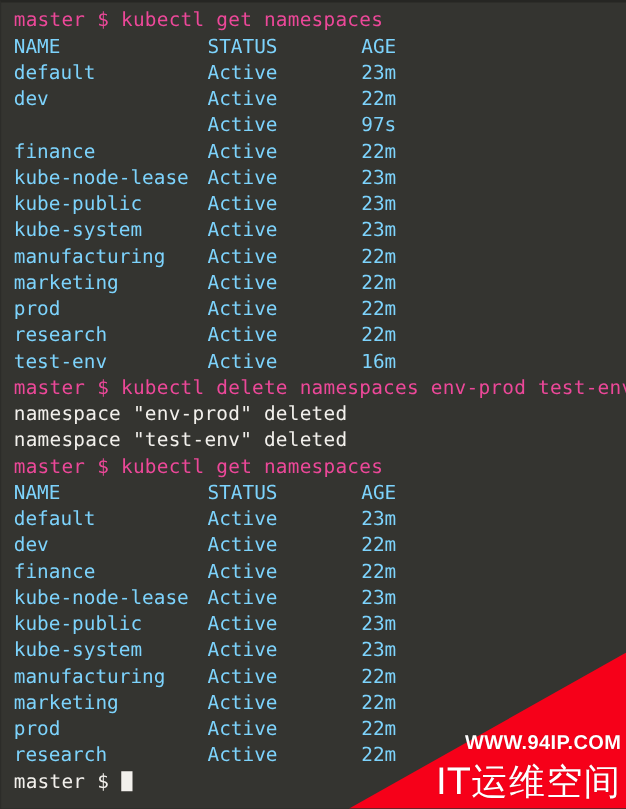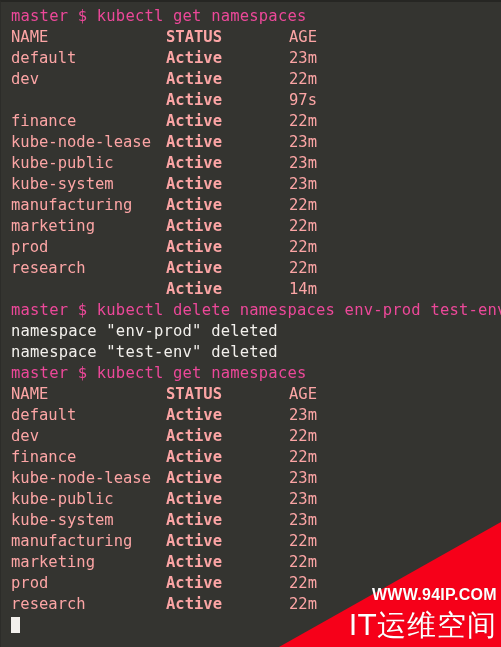--- a/index.html
+++ b/index.html
@@ -37,33 +37,32 @@
     position: relative;
   }
   .cmd {
     color: #ec4899;
   }
   .row {
     position: relative;
     height: 21px;
     line-height: 21px;
     font-size: 15.5px;
-    color: #fca5a5;
+    color: #7dd3fc;
     white-space: pre;
   }
   .col-name {
     position: absolute;
     left: 0;
     top: 0;
   }
   .col-status {
     position: absolute;
     left: 155px;
     top: 0;
-    font-weight: bold;
   }
   .col-age {
     position: absolute;
     left: 230px;
     top: 0;
     margin-left: 48px;
   }
   .cursor {
     display: inline-block;
     width: 9px;
@@ -117,37 +116,37 @@
       <div class="row"><span class="col-name">dev</span><span class="col-status">Active</span><span class="col-age">22m</span></div>
       <div class="row"><span class="col-status">Active</span><span class="col-age">97s</span></div>
       <div class="row"><span class="col-name">finance</span><span class="col-status">Active</span><span class="col-age">22m</span></div>
       <div class="row"><span class="col-name">kube-node-lease</span><span class="col-status">Active</span><span class="col-age">23m</span></div>
       <div class="row"><span class="col-name">kube-public</span><span class="col-status">Active</span><span class="col-age">23m</span></div>
       <div class="row"><span class="col-name">kube-system</span><span class="col-status">Active</span><span class="col-age">23m</span></div>
       <div class="row"><span class="col-name">manufacturing</span><span class="col-status">Active</span><span class="col-age">22m</span></div>
       <div class="row"><span class="col-name">marketing</span><span class="col-status">Active</span><span class="col-age">22m</span></div>
       <div class="row"><span class="col-name">prod</span><span class="col-status">Active</span><span class="col-age">22m</span></div>
       <div class="row"><span class="col-name">research</span><span class="col-status">Active</span><span class="col-age">22m</span></div>
-      <div class="row"><span class="col-status">Active</span><span class="col-age">14m</span></div>
+      <div class="row"><span class="col-name">test-env</span><span class="col-status">Active</span><span class="col-age">16m</span></div>
       <div class="line cmd">master $ kubectl delete namespaces env-prod test-env</div>
       <div class="line out">namespace "env-prod" deleted</div>
       <div class="line out">namespace "test-env" deleted</div>
       <div class="line cmd">master $ kubectl get namespaces</div>
       <div class="row"><span class="col-name">NAME</span><span class="col-status">STATUS</span><span class="col-age">AGE</span></div>
       <div class="row"><span class="col-name">default</span><span class="col-status">Active</span><span class="col-age">23m</span></div>
       <div class="row"><span class="col-name">dev</span><span class="col-status">Active</span><span class="col-age">22m</span></div>
       <div class="row"><span class="col-name">finance</span><span class="col-status">Active</span><span class="col-age">22m</span></div>
       <div class="row"><span class="col-name">kube-node-lease</span><span class="col-status">Active</span><span class="col-age">23m</span></div>
       <div class="row"><span class="col-name">kube-public</span><span class="col-status">Active</span><span class="col-age">23m</span></div>
       <div class="row"><span class="col-name">kube-system</span><span class="col-status">Active</span><span class="col-age">23m</span></div>
       <div class="row"><span class="col-name">manufacturing</span><span class="col-status">Active</span><span class="col-age">22m</span></div>
       <div class="row"><span class="col-name">marketing</span><span class="col-status">Active</span><span class="col-age">22m</span></div>
       <div class="row"><span class="col-name">prod</span><span class="col-status">Active</span><span class="col-age">22m</span></div>
       <div class="row"><span class="col-name">research</span><span class="col-status">Active</span><span class="col-age">22m</span></div>
-      <div class="line"><span class="cursor"></span></div>
+      <div class="line"><span>master $ </span><span class="cursor"></span></div>
     </div>
 
   <div id="watermark">
     <svg width="246" height="125" viewBox="0 0 246 125">
       <polygon points="246,0 246,125 24,125" fill="#f60019"></polygon>
     </svg>
     <div class="wm-text" id="wm-url">WWW.94IP.COM</div>
     <div class="wm-text" id="wm-brand">IT运维空间</div>
   </div>
 

